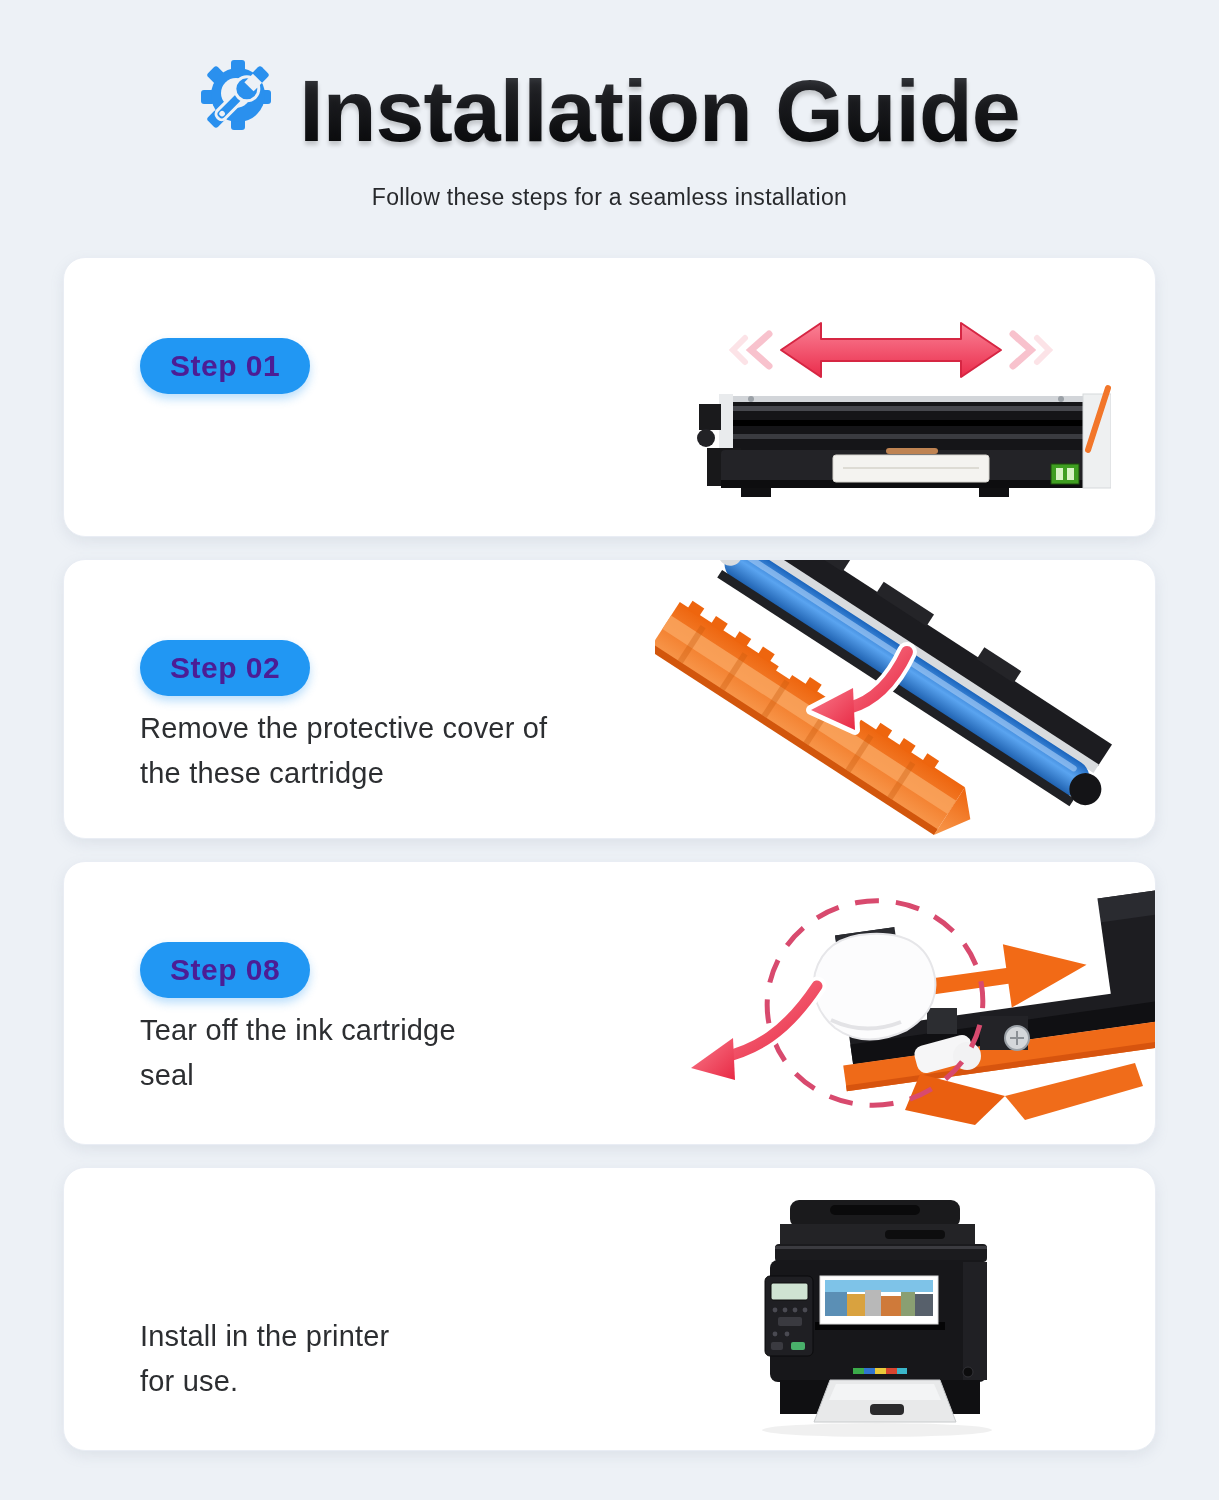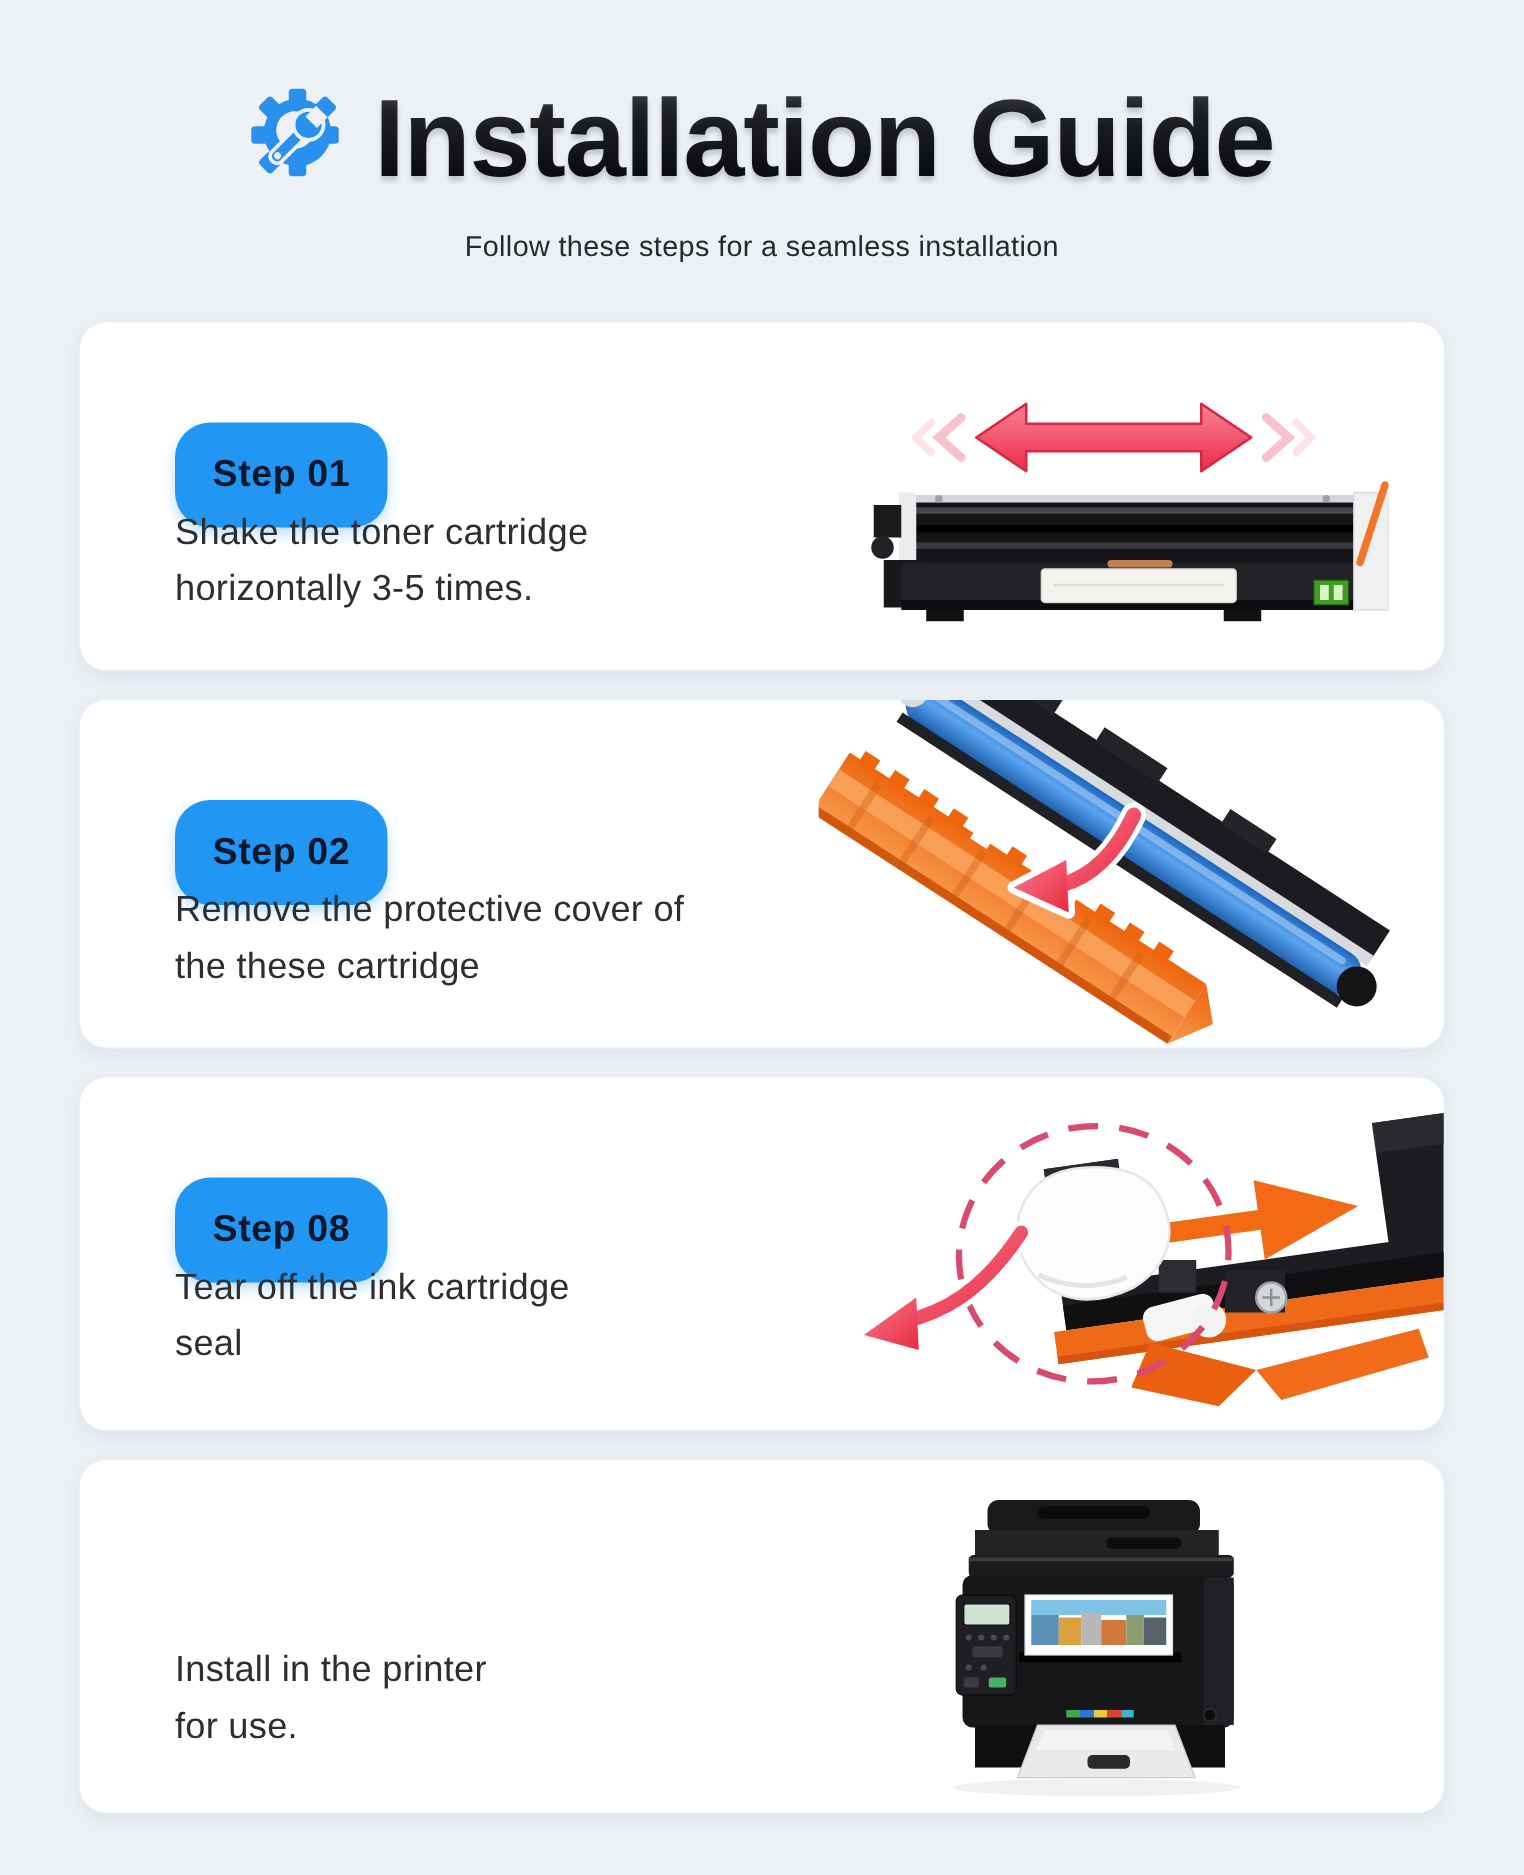--- a/index.html
+++ b/index.html
@@ -3,41 +3,41 @@
 <meta charset="utf-8">
 <style>
   html,body{margin:0;padding:0;}
   body{
     width:1219px;height:1500px;
     background:#edf1f6;
     font-family:"Liberation Sans", sans-serif;
     overflow:hidden;
   }
   .header{text-align:center;padding-top:58px;}
-  .title-row{display:flex;justify-content:center;align-items:center;gap:22px;}
+  .title-row{display:flex;justify-content:center;align-items:flex-start;gap:22px;}
   .page-title{
     margin:0;font-size:88px;font-weight:bold;letter-spacing:-1px;line-height:1.2;
     color:#15161a;
     background:linear-gradient(180deg,#45484e 0%,#232428 35%,#0d0e10 80%);
     -webkit-background-clip:text;background-clip:text;-webkit-text-fill-color:transparent;
     text-shadow:0 4px 4px rgba(0,0,0,0.18);
   }
   .subtitle{margin:20px 0 0;font-size:23px;font-weight:500;color:#27292c;letter-spacing:.3px;}
   .cards{margin:46px 63px 0;display:flex;flex-direction:column;gap:22px;}
   .card{
     position:relative;height:278px;background:#ffffff;border-radius:22px;
     border:1px solid #e9edf4;box-shadow:0 5px 14px rgba(130,140,160,0.14);
     overflow:hidden;
   }
   .card.tall{height:282px;}
   .pill{
     position:absolute;left:76px;top:80px;
-    background:#2197f3;color:#0f172a;
+    background:#2197f3;color:#4c1d95;
     font-size:30px;font-weight:bold;letter-spacing:.5px;
-    line-height:52px;padding:16px 30px;border-radius:28px;
+    line-height:52px;padding:2px 30px;border-radius:28px;
     box-shadow:0 5px 10px rgba(33,150,243,0.30);
   }
   .desc{
     position:absolute;left:76px;top:146px;margin:0;
     font-size:29px;line-height:1.55;color:#2c2e31;letter-spacing:.2px;
     white-space:pre-line;
   }
   .art{position:absolute;line-height:0;}
   .art-1{right:44px;top:50px;}
   .art-2{right:40px;top:0;}
@@ -76,22 +76,20 @@
       </span>
       <h1 class="page-title">Installation Guide</h1>
     </div>
     <p class="subtitle">Follow these steps for a seamless installation</p>
   </div>
 
   <div class="cards">
 
     <section class="card">
       <span class="pill">Step 01</span>
-      <p class="desc">Shake the toner cartridge
-horizontally 3-5 times.</p>
       <div class="art art-1">
         <svg width="430" height="200" viewBox="0 0 430 200">
           <defs>
             <linearGradient id="redA" x1="0" y1="0" x2="0" y2="1">
               <stop offset="0" stop-color="#fa8296"></stop>
                 <stop offset="1" stop-color="#ea2c4b"></stop>
             </linearGradient>
           </defs>
           <path d="M88,26 L70,42 L88,58" stroke="#f6aebc" stroke-width="7" fill="none" stroke-linecap="round" opacity="0.75"></path>
           <path d="M64,30 L52,42 L64,54" stroke="#f9ccd4" stroke-width="6" fill="none" stroke-linecap="round" opacity="0.55"></path>

